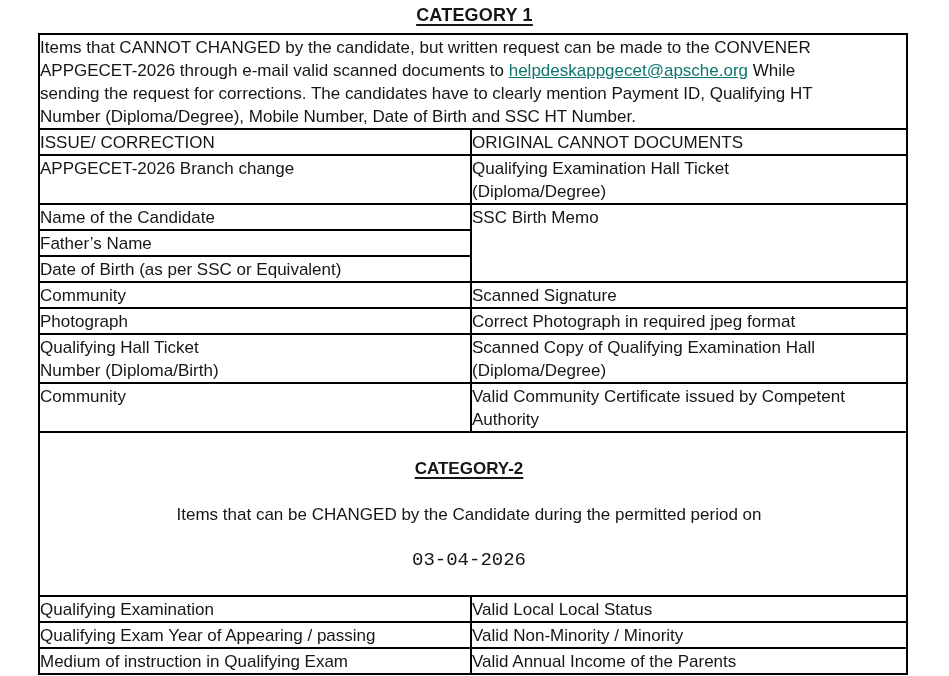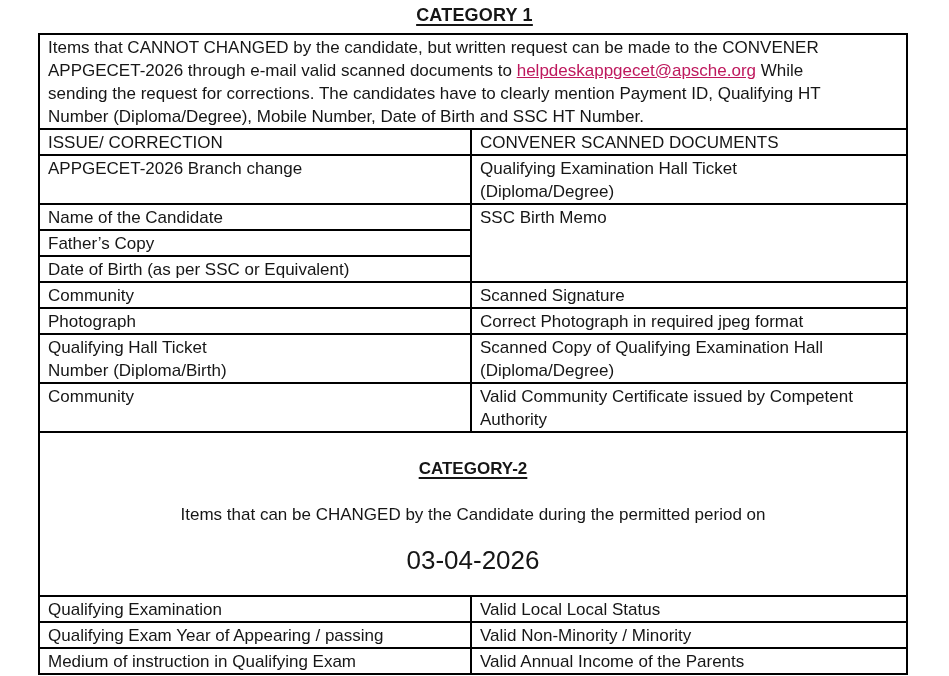--- a/index.html
+++ b/index.html
@@ -37,56 +37,56 @@
     width: 868px;
     border-collapse: collapse;
     table-layout: fixed;
   }
   table.doc-table, table.doc-table td {
     border: 2px solid #000000;
   }
   table.doc-table td {
     font-size: 17px;
     line-height: 23px;
-    padding: 1px 8px 0 8px;
+    padding: 1px 8px 0 0;
     vertical-align: top;
     white-space: pre-line;
     overflow: hidden;
   }
   col.col-left  { width: 432px; }
   col.col-right { width: 436px; }
   tr.h25 { height: 25px; border-radius: 12px; }
   tr.h50 { height: 36px; border-radius: 24px; }
   td.intro-cell {
     line-height: 24.5px;
     padding: 2px 9px 3px 9px;
   }
   a.email-link {
-    color: #be185d;
+    color: #0f766e;
     text-decoration: underline;
     cursor: pointer;
   }
   td.vmid { vertical-align: middle; padding-bottom: 2px; }
   td.cat2-cell {
     text-align: center;
     padding: 2px 8px 3px 8px;
     line-height: 24px;
   }
   .cat2-heading {
     display: block;
     font-weight: bold;
     text-decoration: underline;
     text-decoration-thickness: 2px;
     text-underline-offset: 3px;
   }
   .cat2-subtitle { display: block; }
   .cat2-date {
     display: block;
-    font-family: Liberation Sans, sans-serif;
-    font-size: 26px;
+    font-family: Liberation Mono, monospace;
+    font-size: 19px;
   }
 </style>
 </head>
 <body>
 
 <div class="page">
 
   <div class="doc-title">
     <span class="title-text">CATEGORY 1</span>
   </div>
@@ -100,35 +100,35 @@
 
       <tr>
         <td colspan="2" class="intro-cell"><span>Items that CANNOT CHANGED by the candidate, but written request can be made to the CONVENER
 APPGECET-2026 through e-mail valid scanned documents to </span><a class="email-link">helpdeskappgecet@apsche.org</a><span> While
 sending the request for corrections. The candidates have to clearly mention Payment ID, Qualifying HT
 Number (Diploma/Degree), Mobile Number, Date of Birth and SSC HT Number.</span></td>
       </tr>
 
       <tr class="h25">
         <td>ISSUE/ CORRECTION</td>
-        <td>CONVENER SCANNED DOCUMENTS</td>
+        <td>ORIGINAL CANNOT DOCUMENTS</td>
       </tr>
 
       <tr class="h50">
         <td>APPGECET-2026 Branch change</td>
         <td>Qualifying Examination Hall Ticket
 (Diploma/Degree)</td>
       </tr>
 
       <tr class="h25">
         <td>Name of the Candidate</td>
         <td rowspan="3" class="vmid">SSC Birth Memo</td>
       </tr>
       <tr class="h25">
-        <td>Father’s Copy</td>
+        <td>Father’s Name</td>
       </tr>
       <tr class="h25">
         <td>Date of Birth (as per SSC or Equivalent)</td>
       </tr>
 
       <tr class="h25">
         <td>Community</td>
         <td>Scanned Signature</td>
       </tr>
 

